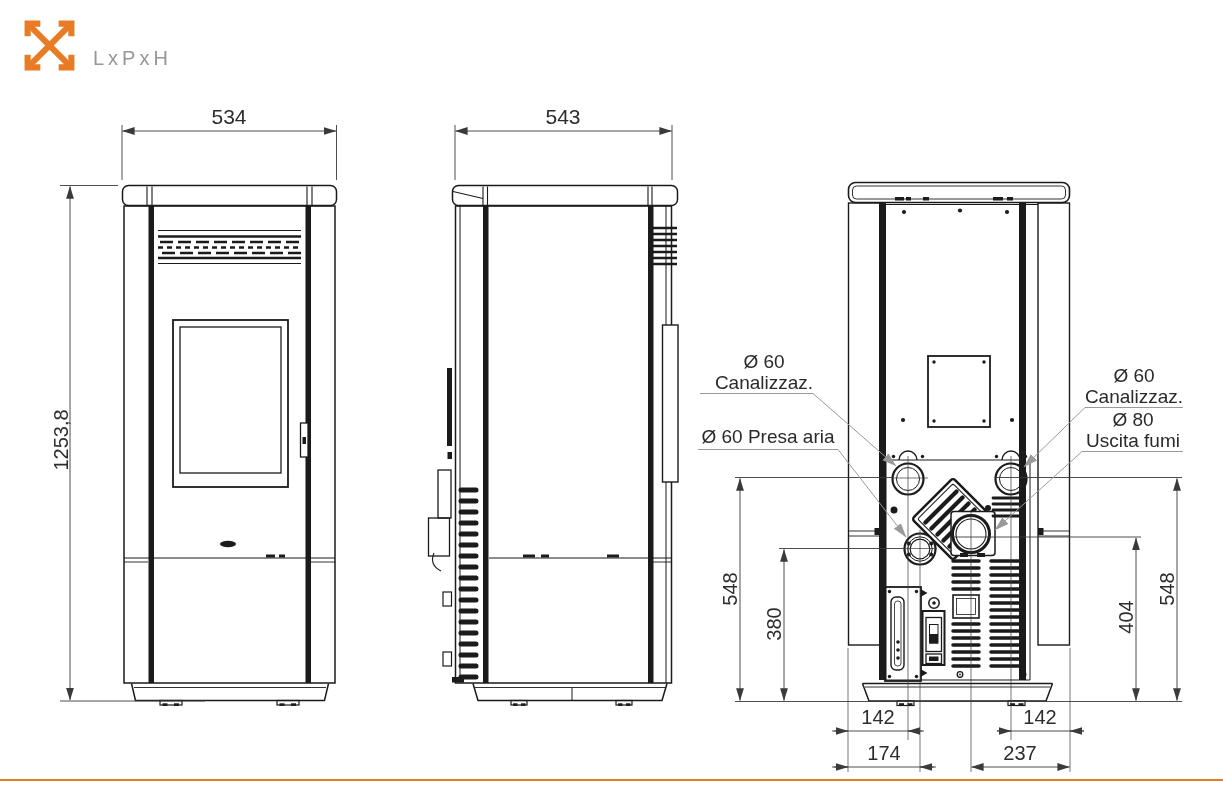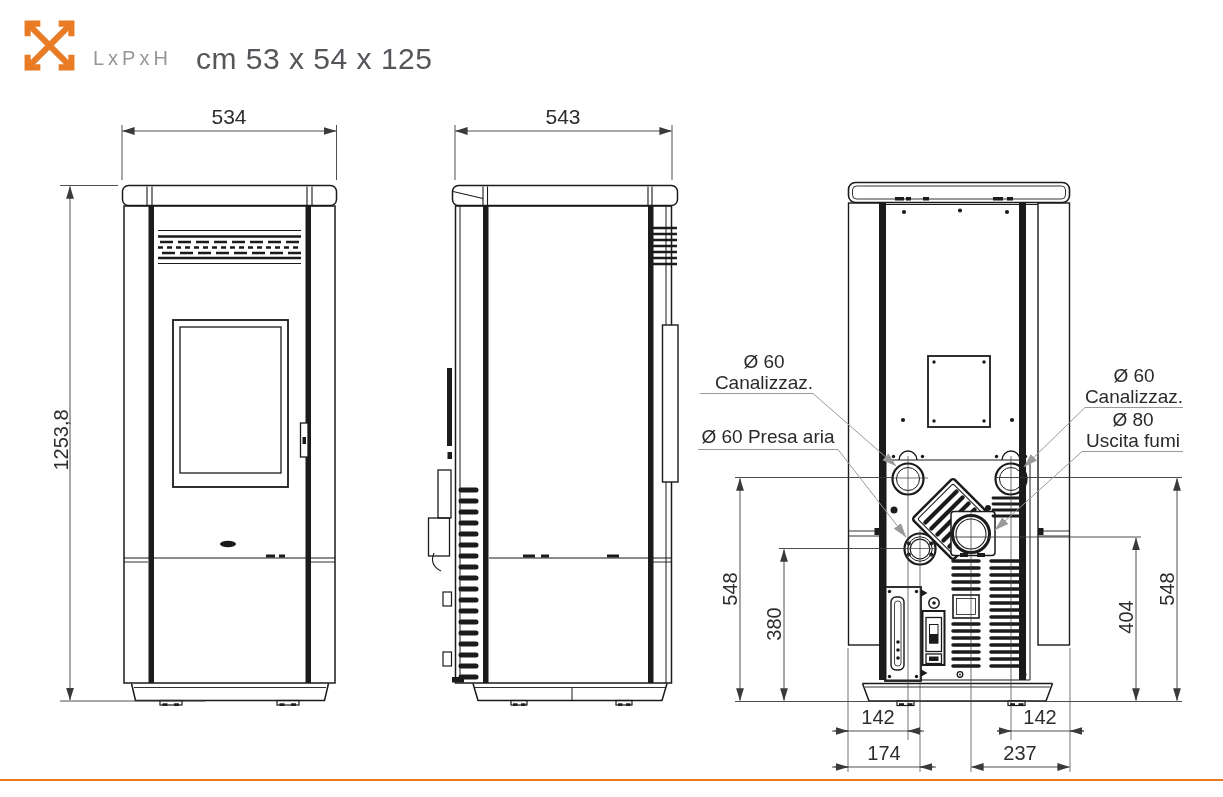--- a/index.html
+++ b/index.html
@@ -28,21 +28,20 @@
     <g stroke="#e87b24" stroke-width="6" fill="none" stroke-linejoin="miter" stroke-linecap="butt">
       <line x1="9" y1="9" x2="47" y2="47"></line>
       <line x1="47" y1="9" x2="9" y2="47"></line>
       <path d="M19,6.5 L6.5,6.5 L6.5,19"></path>
       <path d="M37,6.5 L49.5,6.5 L49.5,19"></path>
       <path d="M6.5,37 L6.5,49.5 L19,49.5"></path>
       <path d="M49.5,37 L49.5,49.5 L37,49.5"></path>
     </g>
   </svg>
   <span class="hdr-label">LxPxH</span>
-  <span class="hdr-value">cm 53 x 54 x 125</span>
 
   <svg class="drawing" width="1223" height="797" viewBox="0 0 1223 797">
     <defs>
       <marker id="mA" viewBox="0 0 12 8" refX="11.2" refY="4" markerWidth="13" markerHeight="8.7" orient="auto-start-reverse" markerUnits="userSpaceOnUse">
         <path d="M11.6,4 L0,0.4 L0,7.6 Z" fill="#3a3a3a"></path>
       </marker>
       <marker id="mG" viewBox="0 0 12 8" refX="11.2" refY="4" markerWidth="15" markerHeight="10" orient="auto-start-reverse" markerUnits="userSpaceOnUse">
         <path d="M11.6,4 L0,0.4 L0,7.6 Z" fill="#9a9a9a"></path>
       </marker>
     </defs>

